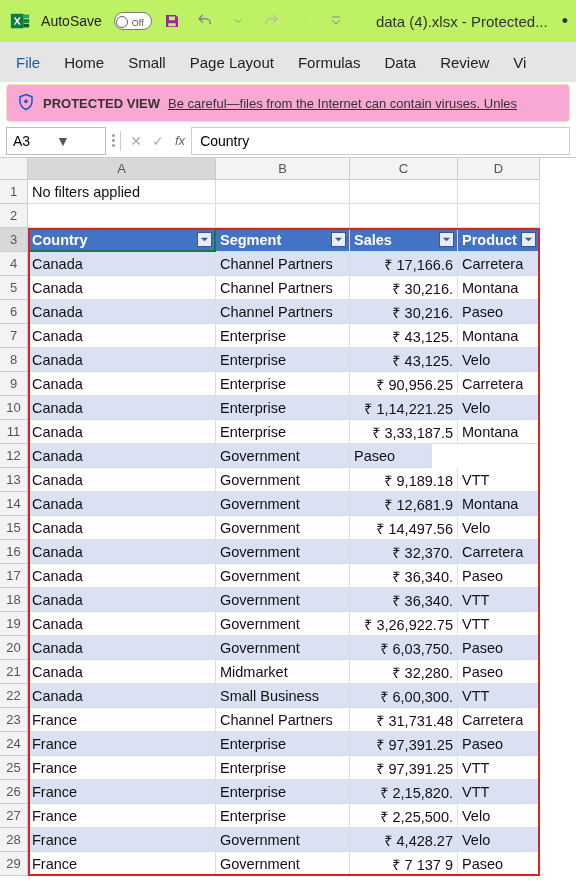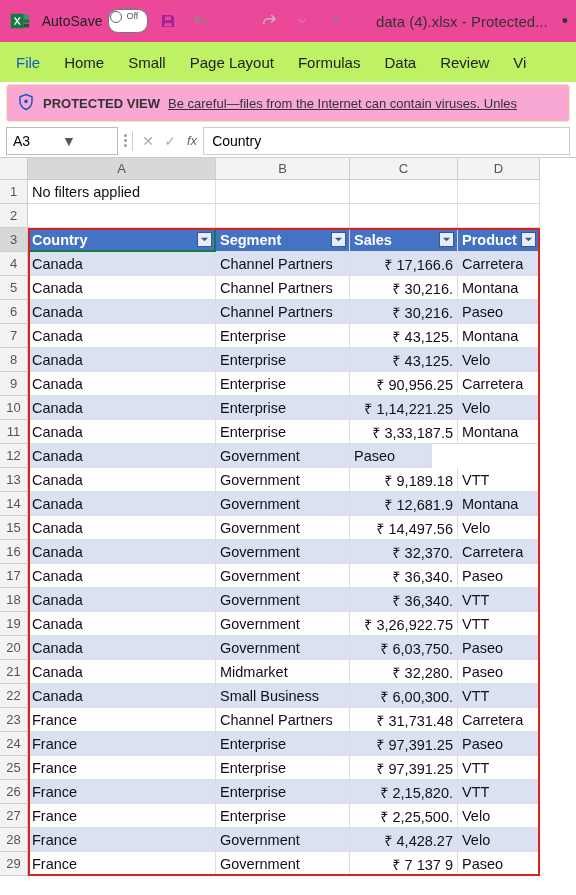--- a/index.html
+++ b/index.html
@@ -1,39 +1,39 @@
 <!DOCTYPE html>
 <html><head>
 <meta charset="utf-8">
 <style>
 * { box-sizing: border-box; margin: 0; padding: 0; font-family: "Segoe UI", Arial, sans-serif; }
 body { width: 576px; height: 895px; background: #fff; overflow: hidden; font-size: 14px; }
 
-.titlebar { display: flex; align-items: center; height: 42px; padding: 0 8px; background: #ec4899; gap: 6px; }
+.titlebar { display: flex; align-items: center; height: 42px; padding: 0 8px; background: #bef264; gap: 6px; }
 .app-icon { width: 24px; height: 24px; display: flex; align-items: center; justify-content: center; }
 .autosave-label { font-size: 14px; color: #222; margin-left: 4px; }
-.autosave-toggle { width: 40px; height: 24px; border: 1px solid #777; border-radius: 10px; display: flex; align-items: flex-start; padding: 1px; background: #fff; margin-left: 0; }
+.autosave-toggle { width: 40px; height: 18px; border: 1px solid #777; border-radius: 10px; display: flex; align-items: flex-end; padding: 1px; background: #fff; margin-left: 6px; }
 .autosave-knob { width: 12px; height: 12px; border: 1px solid #666; border-radius: 50%; background: #fff; }
 .autosave-off { font-size: 9px; color: #555; margin-left: 4px; }
 .qat-btn { width: 28px; height: 28px; display: flex; align-items: center; justify-content: center; color: #666; }
 .save-icon { color: #a4239c; }
 .doc-title { font-size: 15px; color: #333; margin-left: 20px; white-space: nowrap; text-align: right; }
 .trail-dot { font-size: 18px; color: #333; margin-left: 8px; }
 
-.ribbon { display: flex; height: 40px; align-items: center; gap: 24px; padding: 0 16px; background: #bef264; }
+.ribbon { display: flex; height: 40px; align-items: center; gap: 24px; padding: 0 16px; background: #e5e5e5; }
 .ribbon-tab { font-size: 15px; color: #222; cursor: pointer; }
 .ribbon-tab.file { color: #185abd; }
 
 .protected-bar { display: flex; align-items: center; height: 38px; background: #f9a8d4; border: 1px solid #f0e6b0; padding: 0 10px; margin: 2px 6px; border-radius: 4px; gap: 8px; }
 .shield-icon { color: #185abd; }
 .protected-label { font-weight: 600; font-size: 13px; color: #333; }
 .protected-msg { font-size: 13px; color: #333; text-decoration: underline; white-space: nowrap; overflow: hidden; }
 
 .name-fx-row { display: flex; align-items: center; height: 34px; border-bottom: 1px solid #ccc; }
-.name-box { width: 112px; height: 28px; border: 1px solid #bbb; margin: 0 6px; display: flex; align-items: center; padding: 0 6px; background: #fff; }
+.name-box { width: 100px; height: 28px; border: 1px solid #bbb; margin: 0 6px; display: flex; align-items: center; padding: 0 6px; background: #fff; }
 .name-box span { flex: 1; font-size: 14px; }
 .name-chevron { font-size: 10px; color: #555; }
 .fx-sep { width: 1px; height: 20px; background: #ccc; margin: 0 4px; }
 .fx-btn { width: 22px; display: flex; align-items: center; justify-content: center; color: #aaa; font-size: 14px; }
 .fx-label { font-style: italic; font-size: 13px; color: #666; margin: 0 6px; }
 .formula-bar { flex: 1; height: 28px; border: 1px solid #ccc; margin-right: 6px; display: flex; align-items: center; padding: 0 8px; font-size: 14px; }
 
 .grid-wrap { position: relative; }
 .col-headers { display: flex; height: 22px; background: #fff; }
 .row-hdr-spacer { width: 28px; border-right: 1px solid #ccc; border-bottom: 1px solid #ccc; background: #f3f3f3; }

